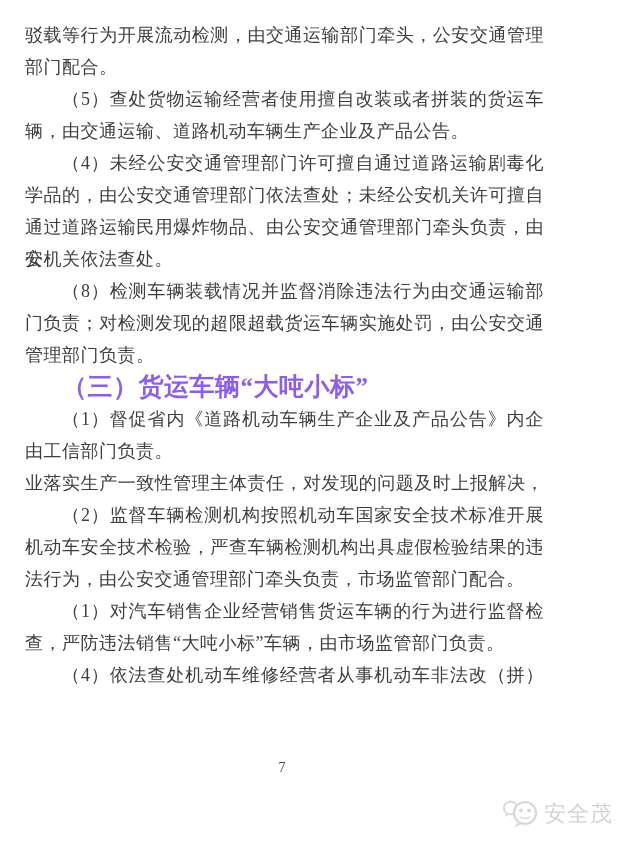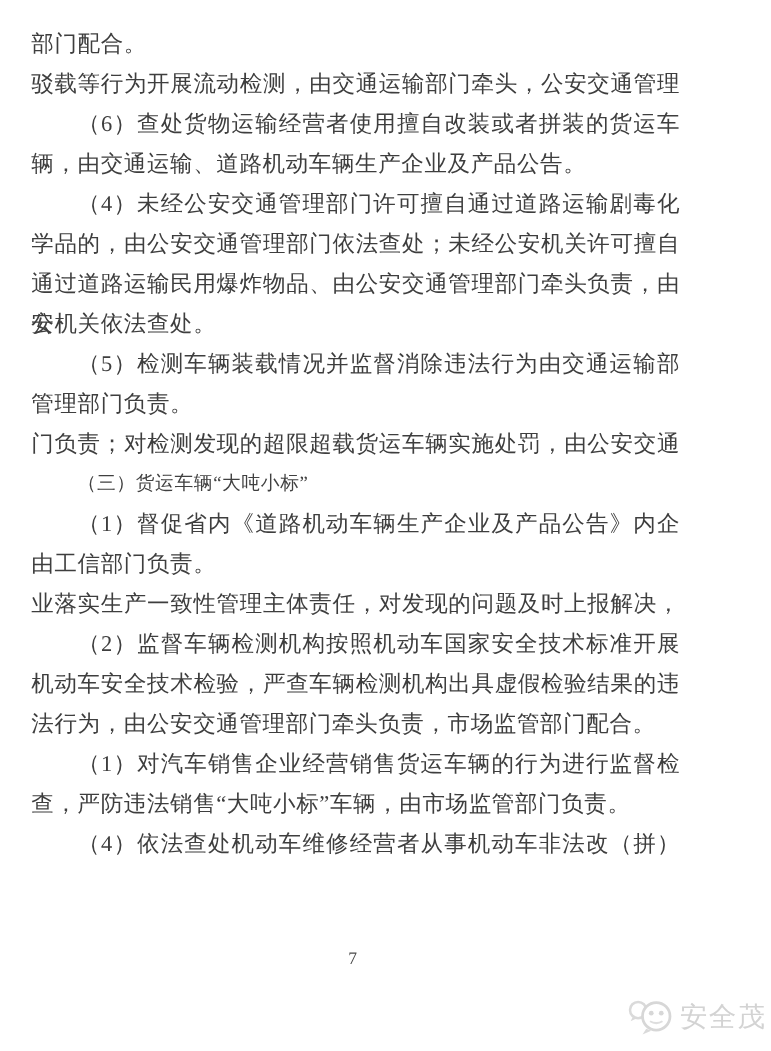--- a/index.html
+++ b/index.html
@@ -32,23 +32,23 @@
   .line.fill {
     white-space: normal;
     text-align: justify;
     text-align-last: justify;
     text-justify: inter-character;
   }
   .line.indent {
     padding-left: 37px;
   }
   .line.bold {
-    font-weight: normal;
-    font-size: 15px;
-    color: #404040;
+    font-weight: bold;
+    font-size: 25px;
+    color: #8b5cf6;
   }
   .page-number {
     position: absolute;
     left: 270px;
     top: 760px;
     width: 24px;
     text-align: center;
     font-size: 14px;
     color: #4b4b4b;
     font-family: "Liberation Serif", serif;
@@ -75,31 +75,31 @@
     font-family: "Liberation Serif", serif;
     white-space: nowrap;
   }
 </style>
 </head>
 <body>
 
 <div class="page">
 
   <main class="text-block">
+      <div class="line fill">驳载等行为开展流动检测，由交通运输部门牵头，公安交通管理</div>
       <div class="line">部门配合。</div>
-      <div class="line fill">驳载等行为开展流动检测，由交通运输部门牵头，公安交通管理</div>
-      <div class="line indent fill">（6）查处货物运输经营者使用擅自改装或者拼装的货运车</div>
+      <div class="line indent fill">（5）查处货物运输经营者使用擅自改装或者拼装的货运车</div>
       <div class="line">辆，由交通运输、道路机动车辆生产企业及产品公告。</div>
       <div class="line indent fill">（4）未经公安交通管理部门许可擅自通过道路运输剧毒化</div>
       <div class="line fill">学品的，由公安交通管理部门依法查处；未经公安机关许可擅自</div>
       <div class="line fill">通过道路运输民用爆炸物品、由公安交通管理部门牵头负责，由公</div>
       <div class="line">安机关依法查处。</div>
-      <div class="line indent fill">（5）检测车辆装载情况并监督消除违法行为由交通运输部</div>
+      <div class="line indent fill">（8）检测车辆装载情况并监督消除违法行为由交通运输部</div>
+      <div class="line fill">门负责；对检测发现的超限超载货运车辆实施处罚，由公安交通</div>
       <div class="line">管理部门负责。</div>
-      <div class="line fill">门负责；对检测发现的超限超载货运车辆实施处罚，由公安交通</div>
       <div class="line indent bold">（三）货运车辆“大吨小标”</div>
       <div class="line indent fill">（1）督促省内《道路机动车辆生产企业及产品公告》内企</div>
       <div class="line">由工信部门负责。</div>
       <div class="line fill">业落实生产一致性管理主体责任，对发现的问题及时上报解决，</div>
       <div class="line indent fill">（2）监督车辆检测机构按照机动车国家安全技术标准开展</div>
       <div class="line fill">机动车安全技术检验，严查车辆检测机构出具虚假检验结果的违</div>
       <div class="line">法行为，由公安交通管理部门牵头负责，市场监管部门配合。</div>
       <div class="line indent fill">（1）对汽车销售企业经营销售货运车辆的行为进行监督检</div>
       <div class="line">查，严防违法销售“大吨小标”车辆，由市场监管部门负责。</div>
       <div class="line indent fill">（4）依法查处机动车维修经营者从事机动车非法改（拼）</div>

